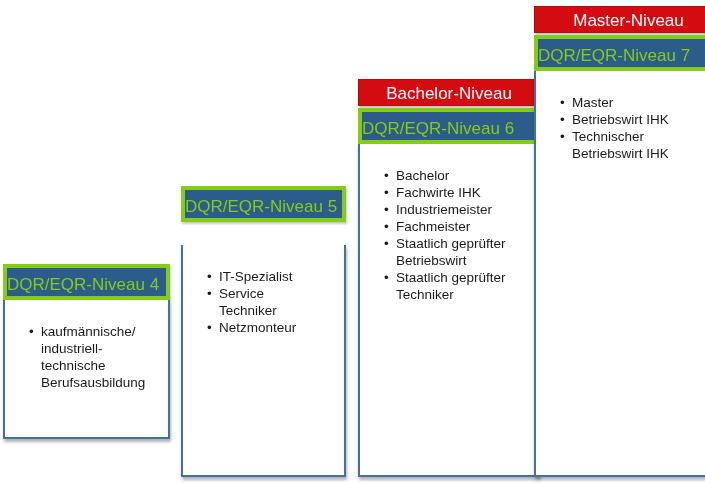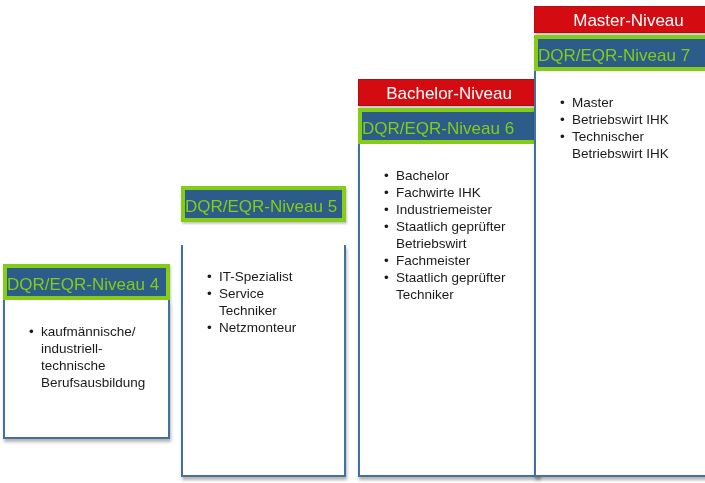--- a/index.html
+++ b/index.html
@@ -106,22 +106,22 @@
   </div>
 
   <div class="column col-3">
     <div class="red-banner">Bachelor-Niveau</div>
     <div class="blue-header">DQR/EQR-Niveau 6</div>
     <div class="body-box">
       <ul>
           <li>Bachelor</li>
           <li>Fachwirte IHK</li>
           <li>Industriemeister</li>
+          <li>Fachmeister</li>
           <li>Staatlich geprüfter Betriebswirt</li>
-          <li>Fachmeister</li>
           <li>Staatlich geprüfter Techniker</li>
         </ul>
     </div>
   </div>
 
   <div class="column col-4">
     <div class="red-banner">Master-Niveau</div>
     <div class="blue-header">DQR/EQR-Niveau 7</div>
     <div class="body-box">
       <ul>

